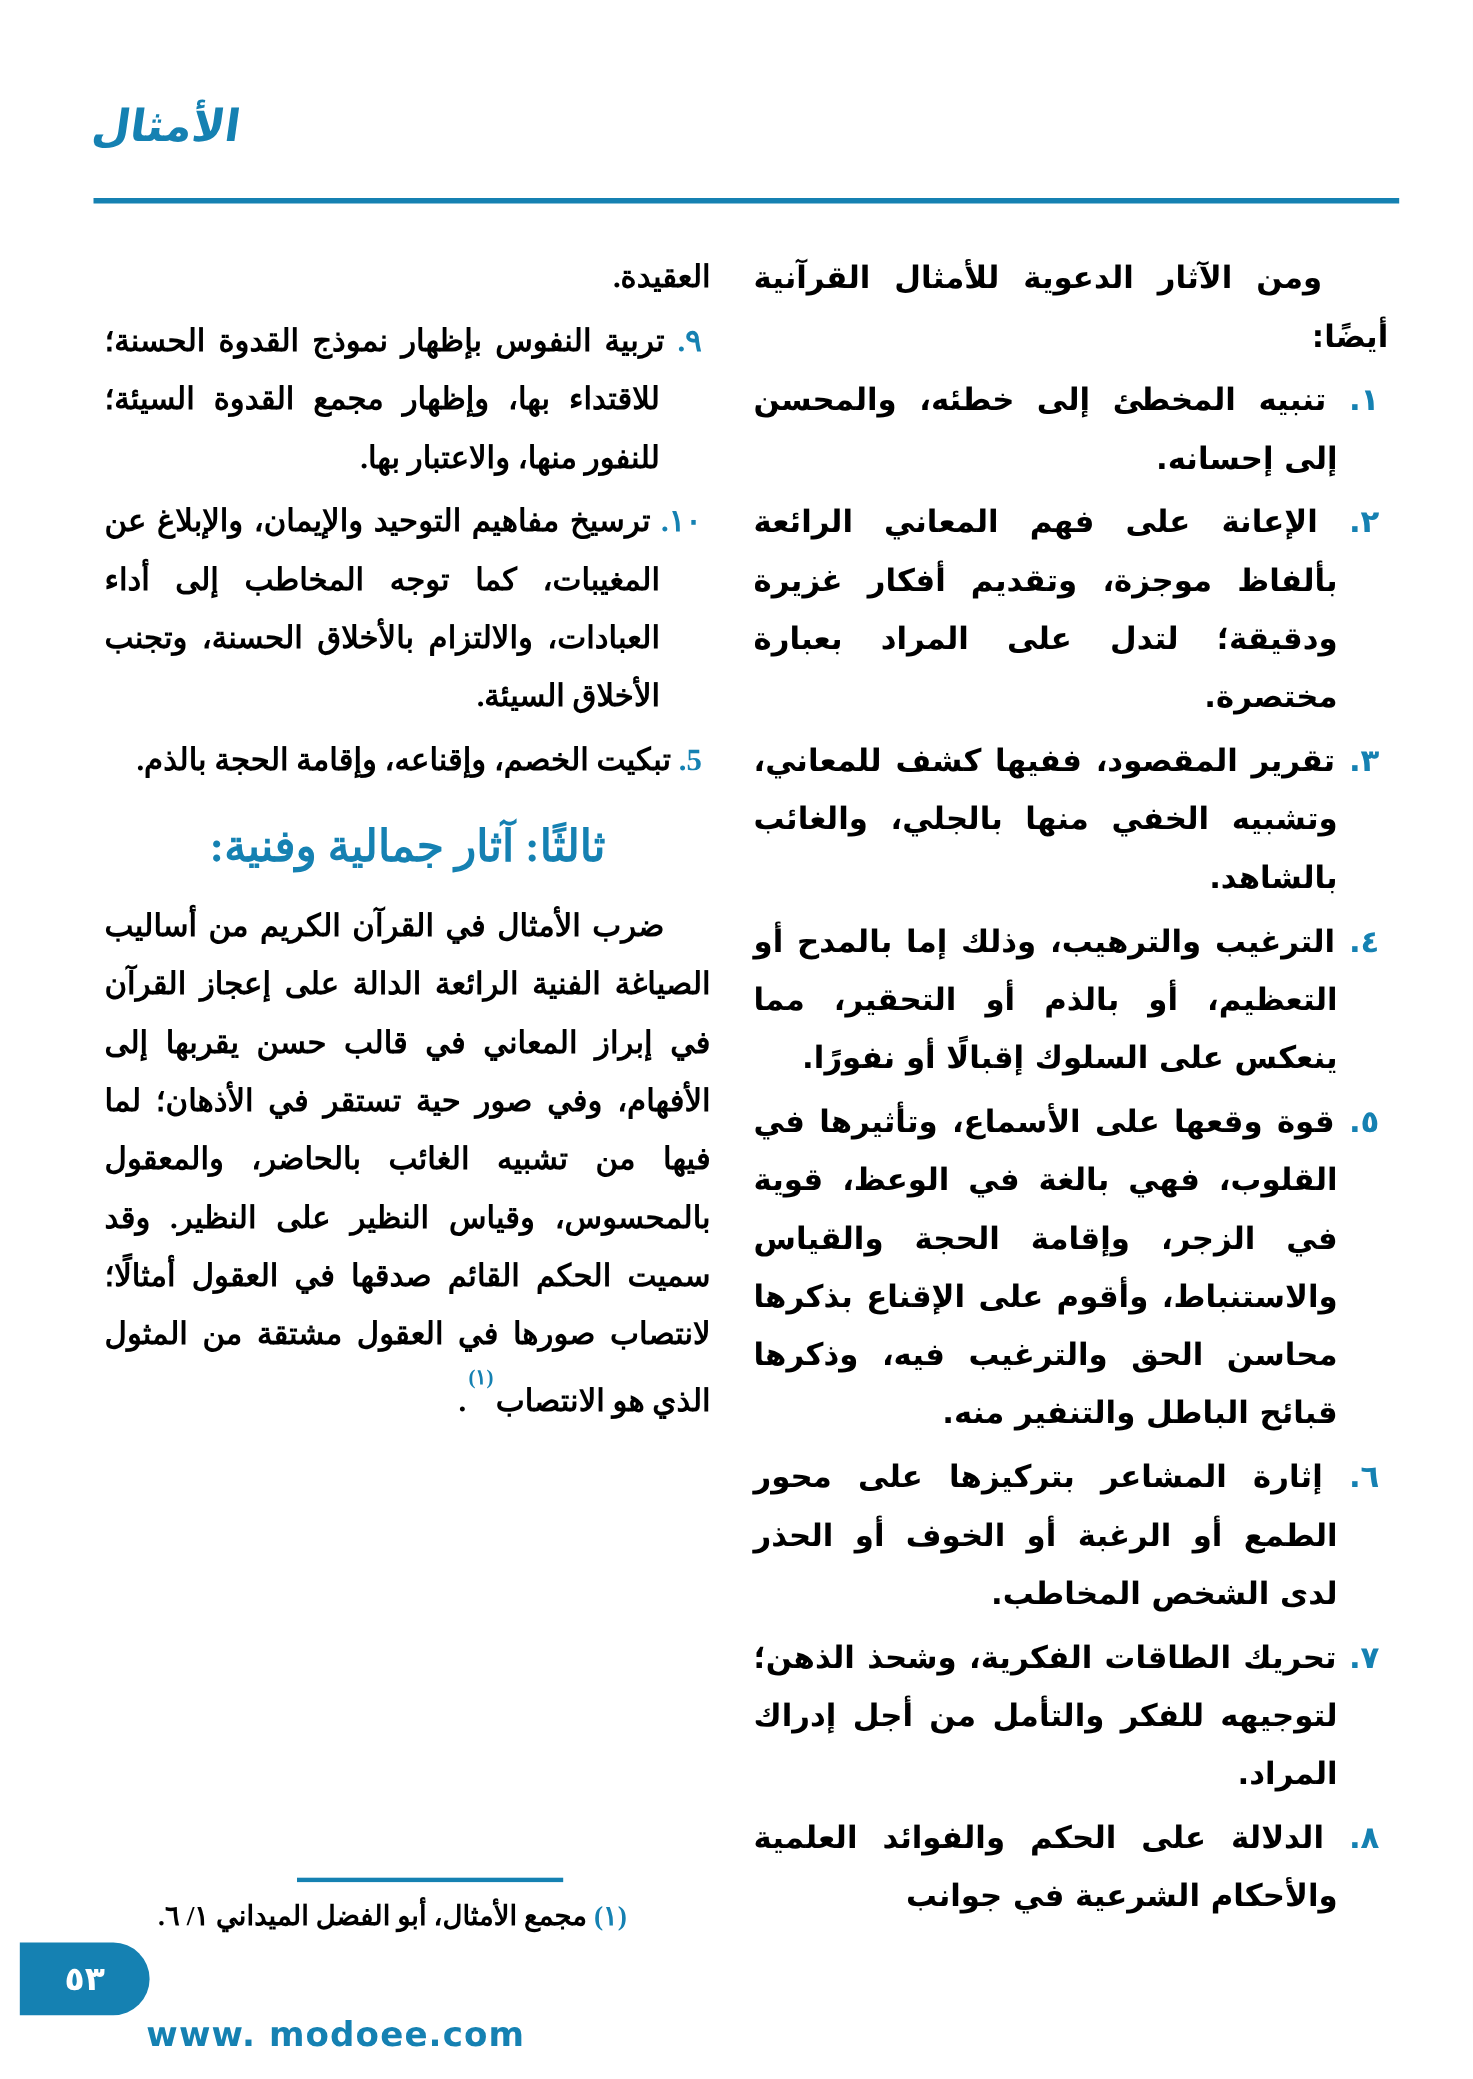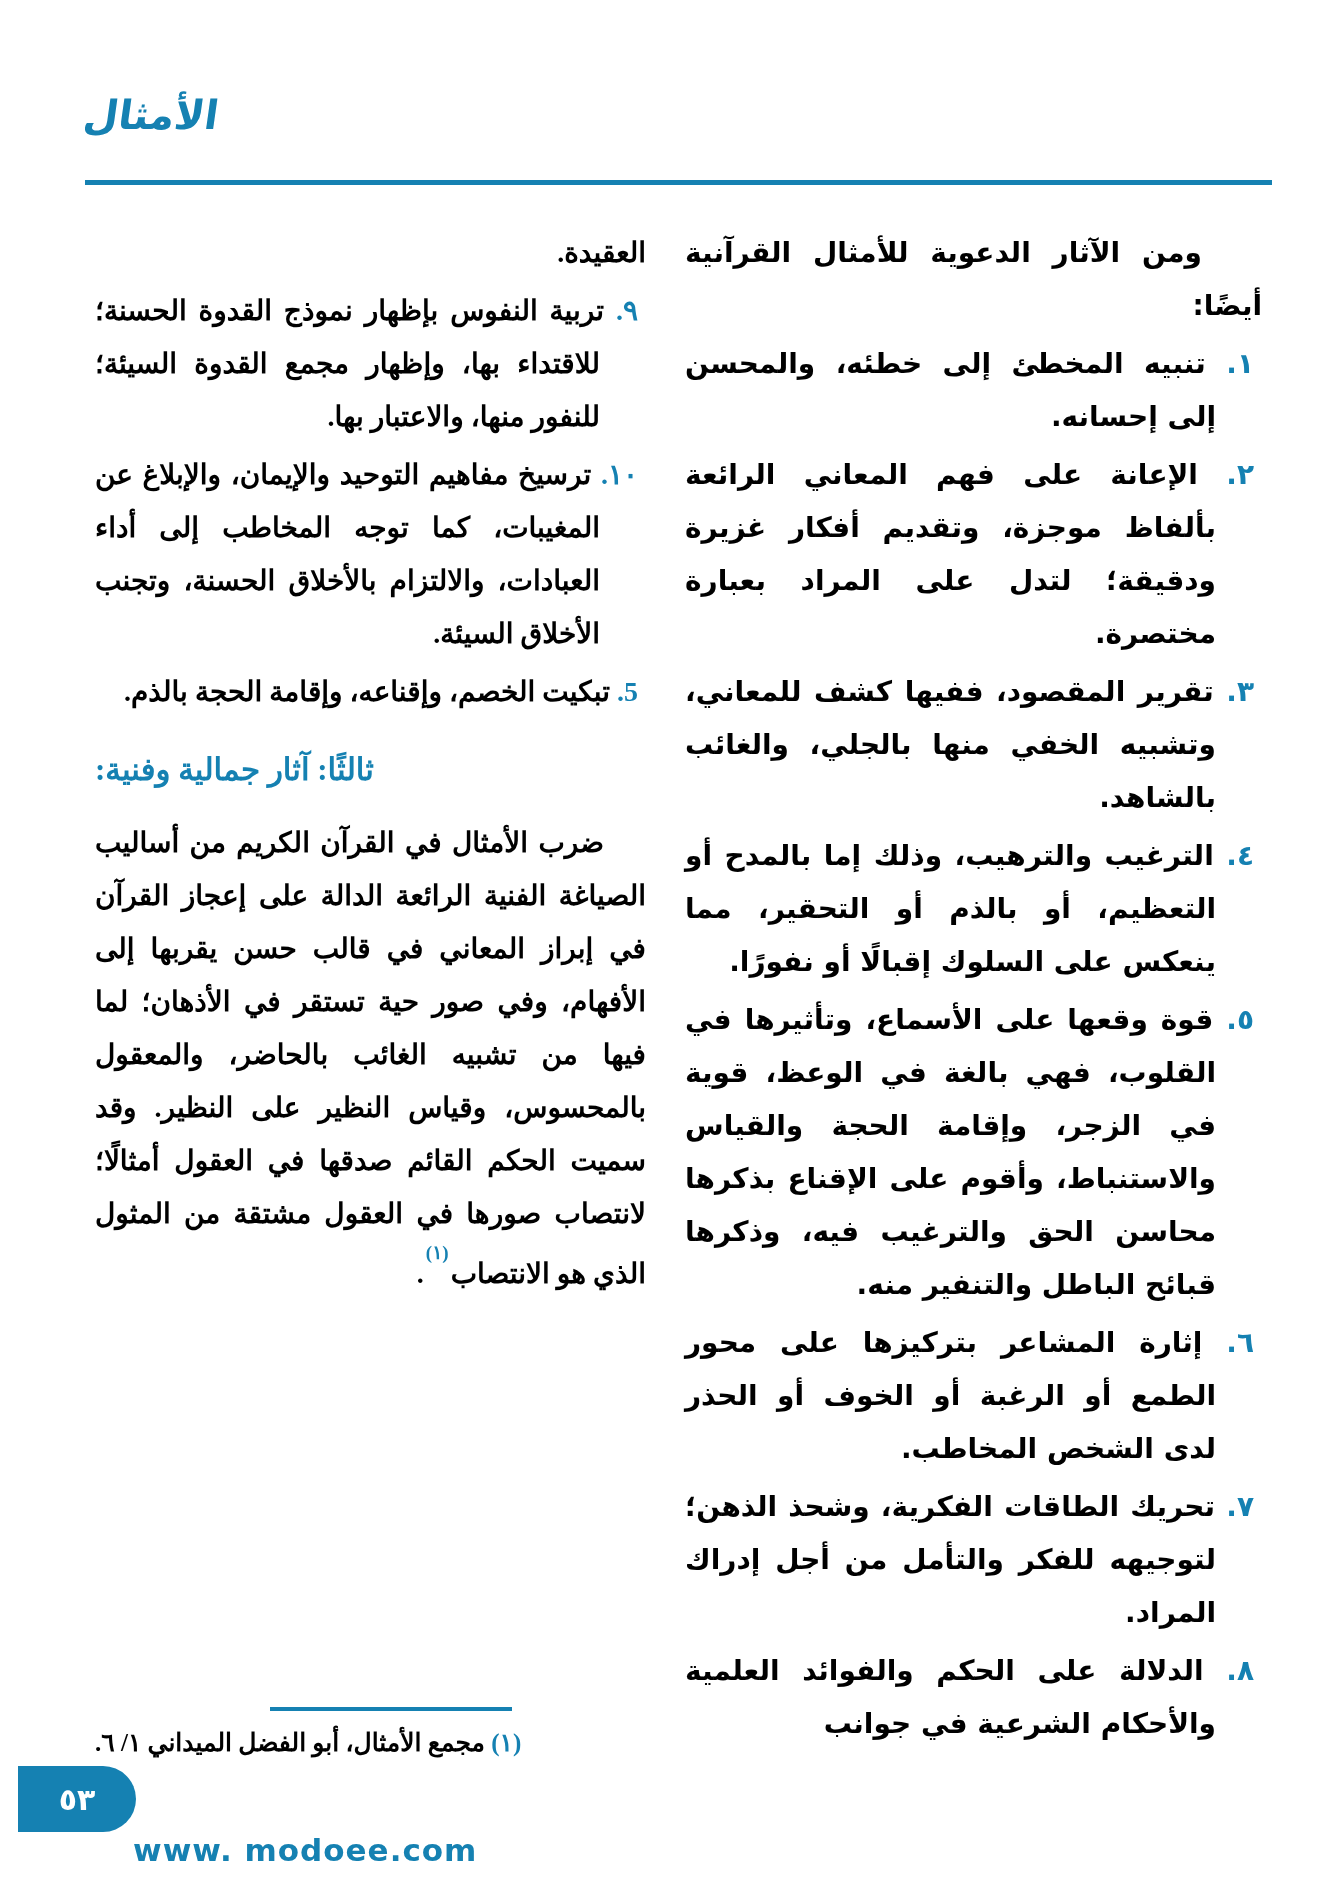--- a/index.html
+++ b/index.html
@@ -43,43 +43,43 @@
   .indent{text-indent:42px;margin-top:6px;}
   .item{
     padding-right:46px;
     text-indent:-38px;
     margin-top:5px;
   }
   .num{color:var(--accent);}
   .cont-line{text-align:right;}
   .section-heading{
     color:var(--accent);
-    font-size:31px;font-weight:700;
+    font-size:40px;font-weight:700;
     margin:28px 0 16px 0;
-    text-align:left;
+    text-align:center;
     line-height:48px;
   }
   .fnref{
     color:var(--accent);
     font-size:19px;
     position:relative;top:-14px;
     padding:0 2px;
   }
   
   .footnote-block{margin-top:auto;}
   .fn-rule{
     width:242px;height:4px;
     background:var(--accent);
     margin-right:134px;
   }
   .fn-text{
     margin:12px 76px 0 0;
     font-size:25px;font-weight:700;
     line-height:40px;
-    text-align:left;
+    text-align:right;
   }
   .fn-marker{color:var(--accent);}
   
   .page-badge{
     position:absolute;left:18px;top:1766px;
     width:118px;height:66px;
     background:var(--accent);
     border-radius:0 33px 33px 0;
     color:#fff;
     display:flex;align-items:center;justify-content:center;

